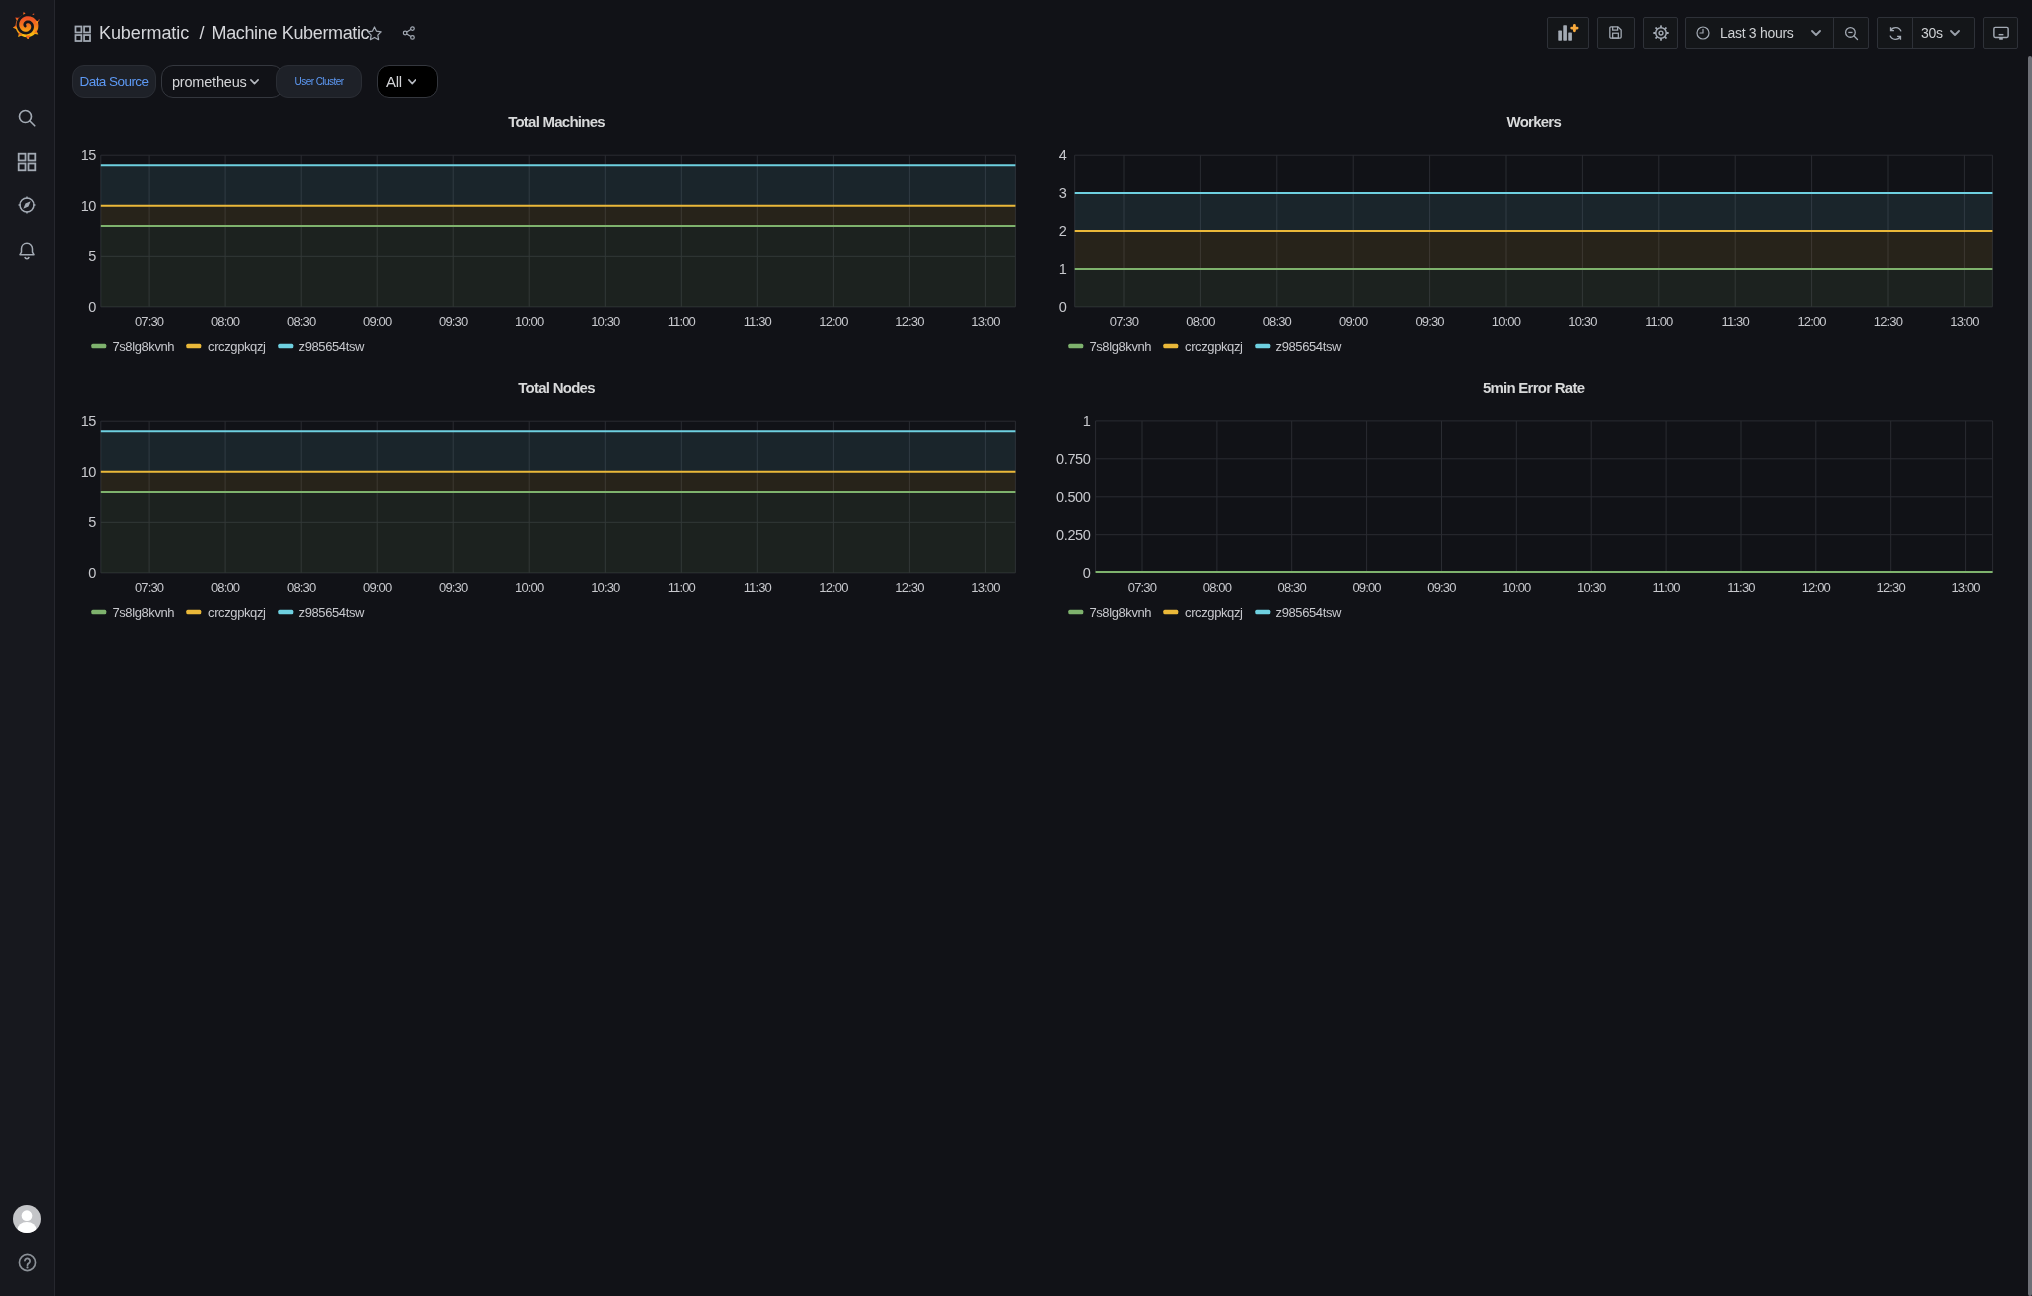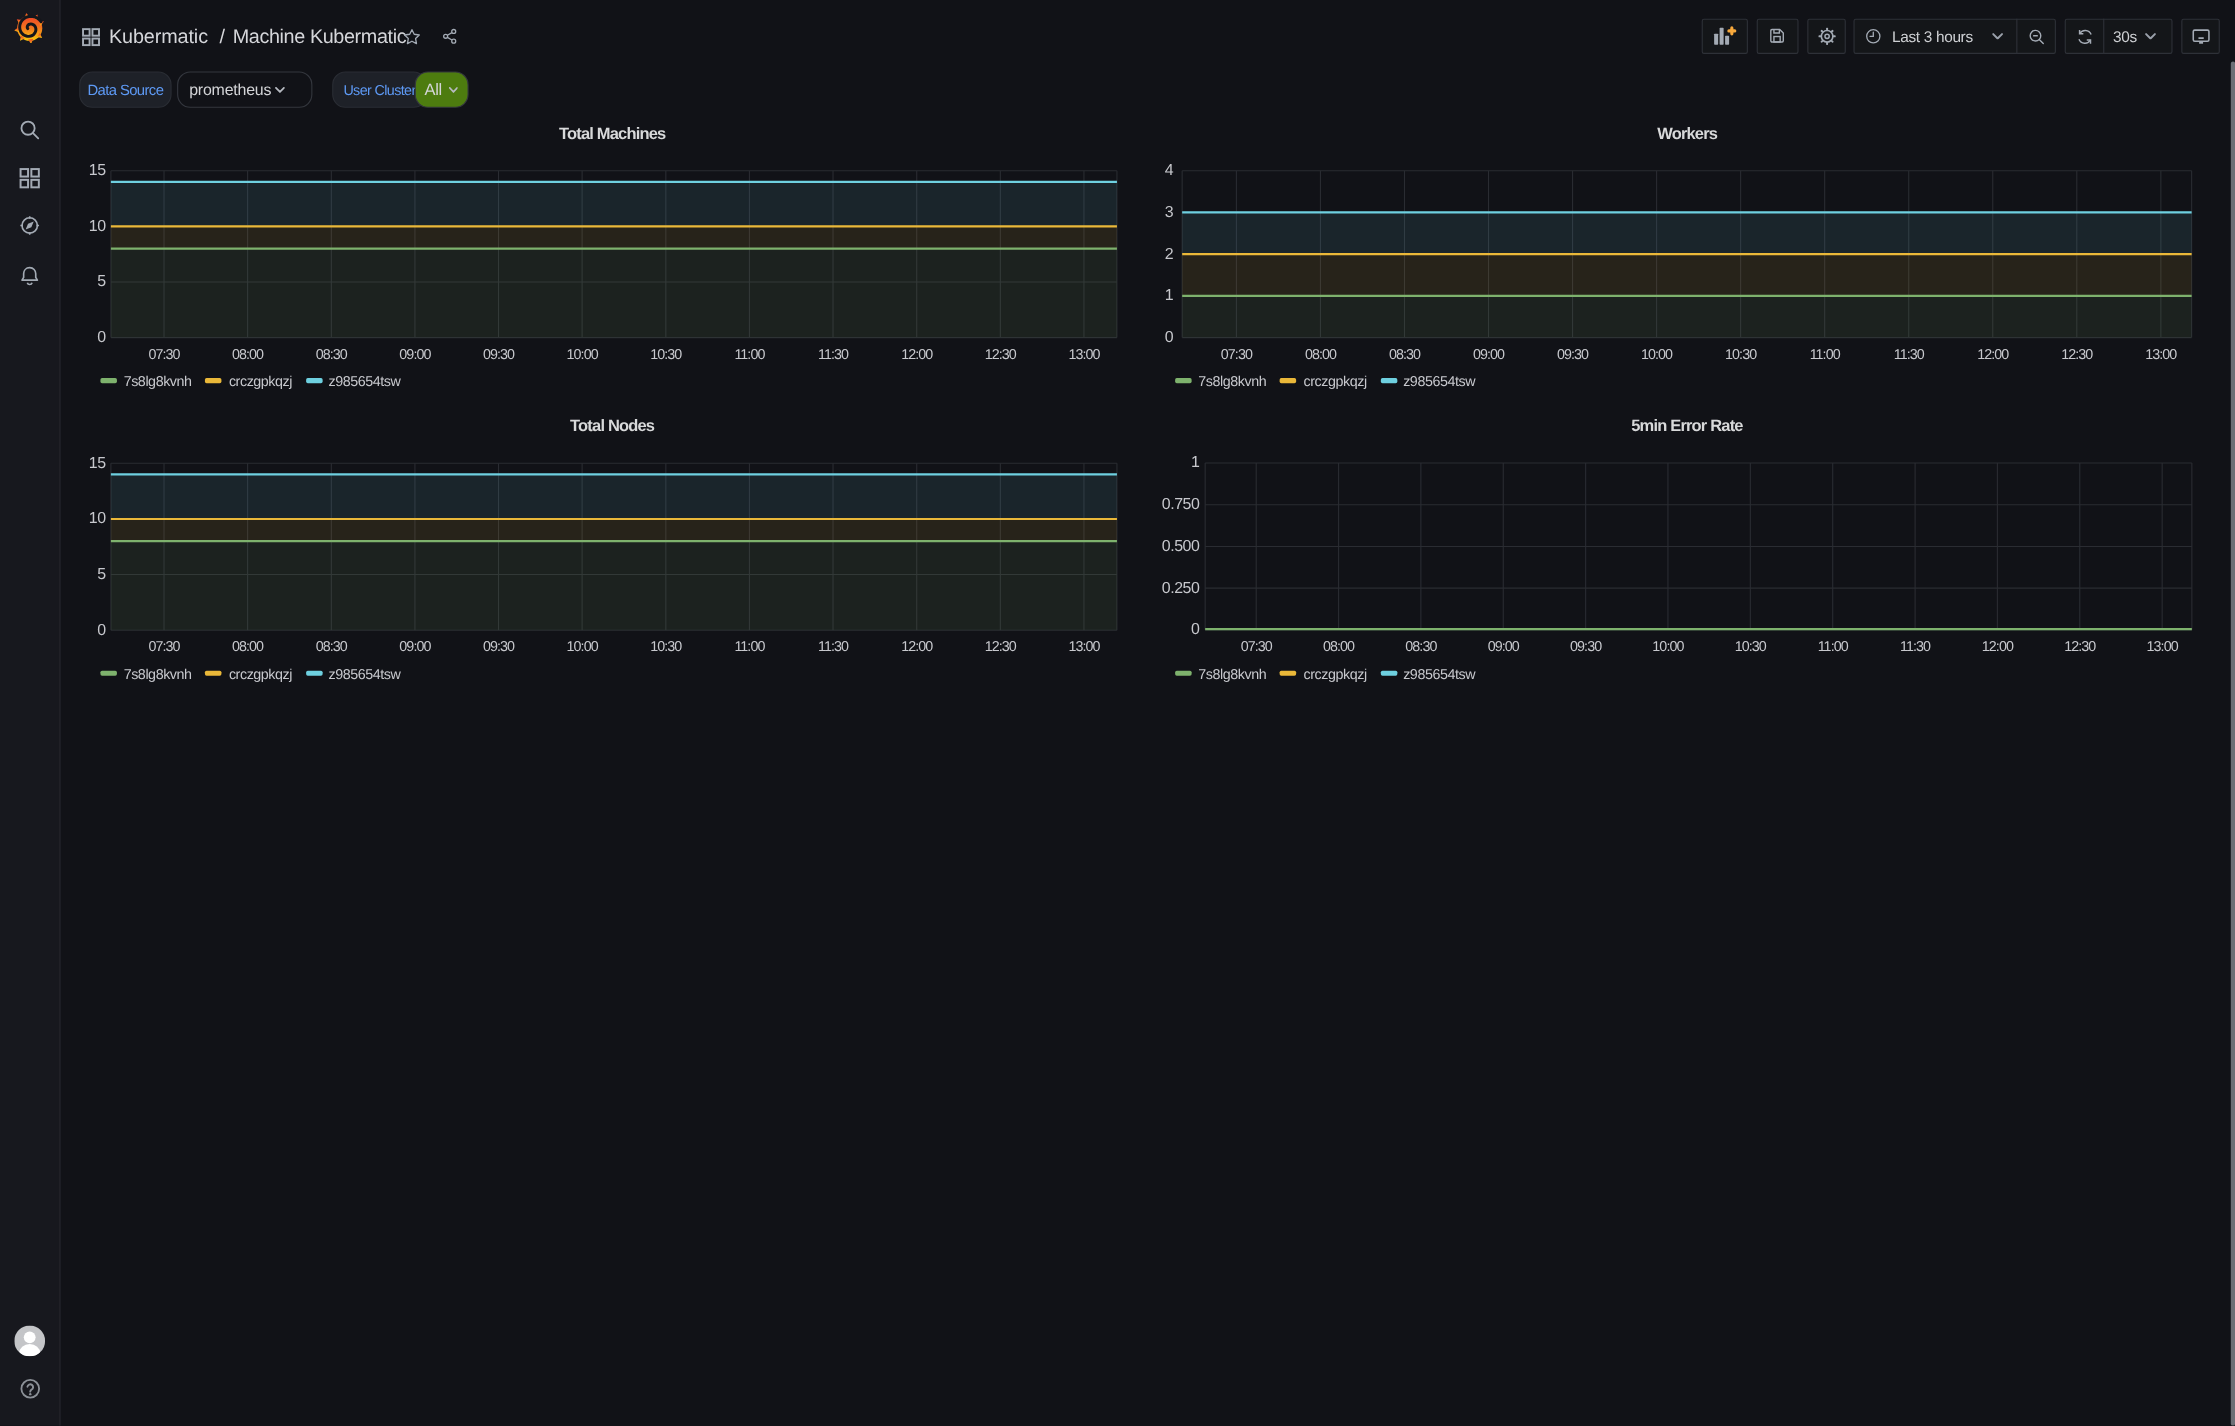--- a/index.html
+++ b/index.html
@@ -332,18 +332,18 @@
 <svg style="position:absolute;left:1991.5px;top:23.5px" width="18" height="18" viewBox="0 0 24 24" fill="none">
       <rect x="2.5" y="4.5" width="19" height="13.4" rx="1.8" stroke="#a3aab4" stroke-width="1.9"></rect>
       <line x1="8.8" y1="14.2" x2="15.2" y2="14.2" stroke="#a3aab4" stroke-width="1.9"></line>
       <rect x="9.6" y="18.6" width="4.8" height="2.4" fill="#a3aab4"></rect>
     </svg>
 <div class="vlabel" style="left:72px;top:65px;width:84px;background:#1e2128;border-color:#2a2d34;color:rgba(94,155,247,0.99);justify-content:center;font-size:13.5px;letter-spacing:-0.55px">Data Source</div>
 <div class="vlabel" style="left:161px;top:65px;width:123px;background:#111217;border-color:#34373e;color:rgba(214,215,218,0.99);font-size:14.5px;letter-spacing:-0.2px;padding-left:10px">prometheus</div>
 <svg style="position:absolute;left:249.5px;top:79px" width="9" height="5.5" viewBox="0 0 10 6" preserveAspectRatio="none" fill="none">
       <path d="M1 1 L5 5 L9 1" stroke="#b6bac1" stroke-width="1.8" stroke-linecap="round" stroke-linejoin="round"></path>
     </svg>
-<div class="vlabel" style="left:302px;top:65px;width:86px;background:#1e2128;border-color:#2a2d34;color:rgba(94,155,247,0.99);justify-content:center;font-size:13px;letter-spacing:-0.55px">User Cluster</div>
-<div class="vlabel" style="left:377px;top:65px;width:49px;background:#4d7c0f;border-color:#34373e;color:rgba(214,215,218,0.99);font-size:15px;padding-left:8px">All</div>
+<div class="vlabel" style="left:276px;top:65px;width:86px;background:#1e2128;border-color:#2a2d34;color:rgba(94,155,247,0.99);justify-content:center;font-size:10px;letter-spacing:-0.55px">User Cluster</div>
+<div class="vlabel" style="left:377px;top:65px;width:61px;background:#000000;border-color:#34373e;color:rgba(214,215,218,0.99);font-size:15px;padding-left:8px">All</div>
 <svg style="position:absolute;left:407.5px;top:79px" width="8.5" height="5.5" viewBox="0 0 10 6" preserveAspectRatio="none" fill="none">
       <path d="M1 1 L5 5 L9 1" stroke="#b6bac1" stroke-width="1.8" stroke-linecap="round" stroke-linejoin="round"></path>
     </svg>
 <div class="abs" style="left:2028px;top:56px;width:4px;height:1240px;background:#6d6f76;border-radius:2px"></div>
 </div>
 </body></html>

